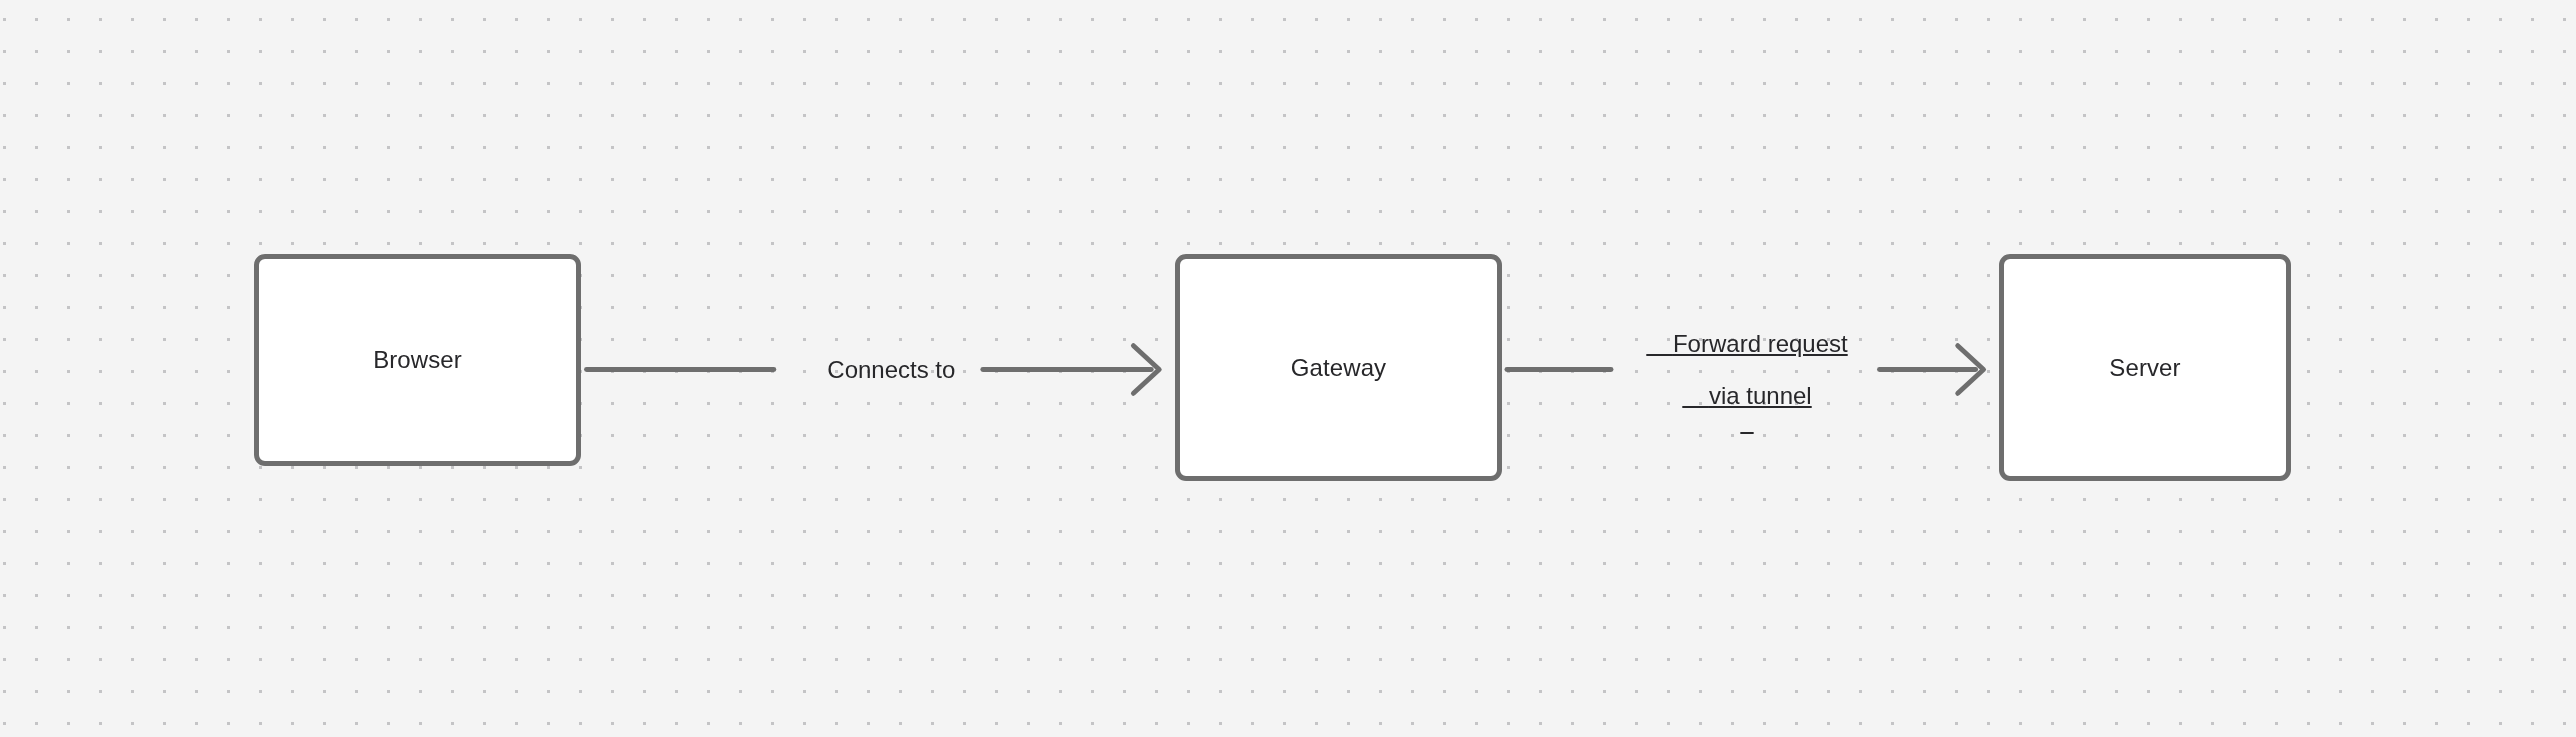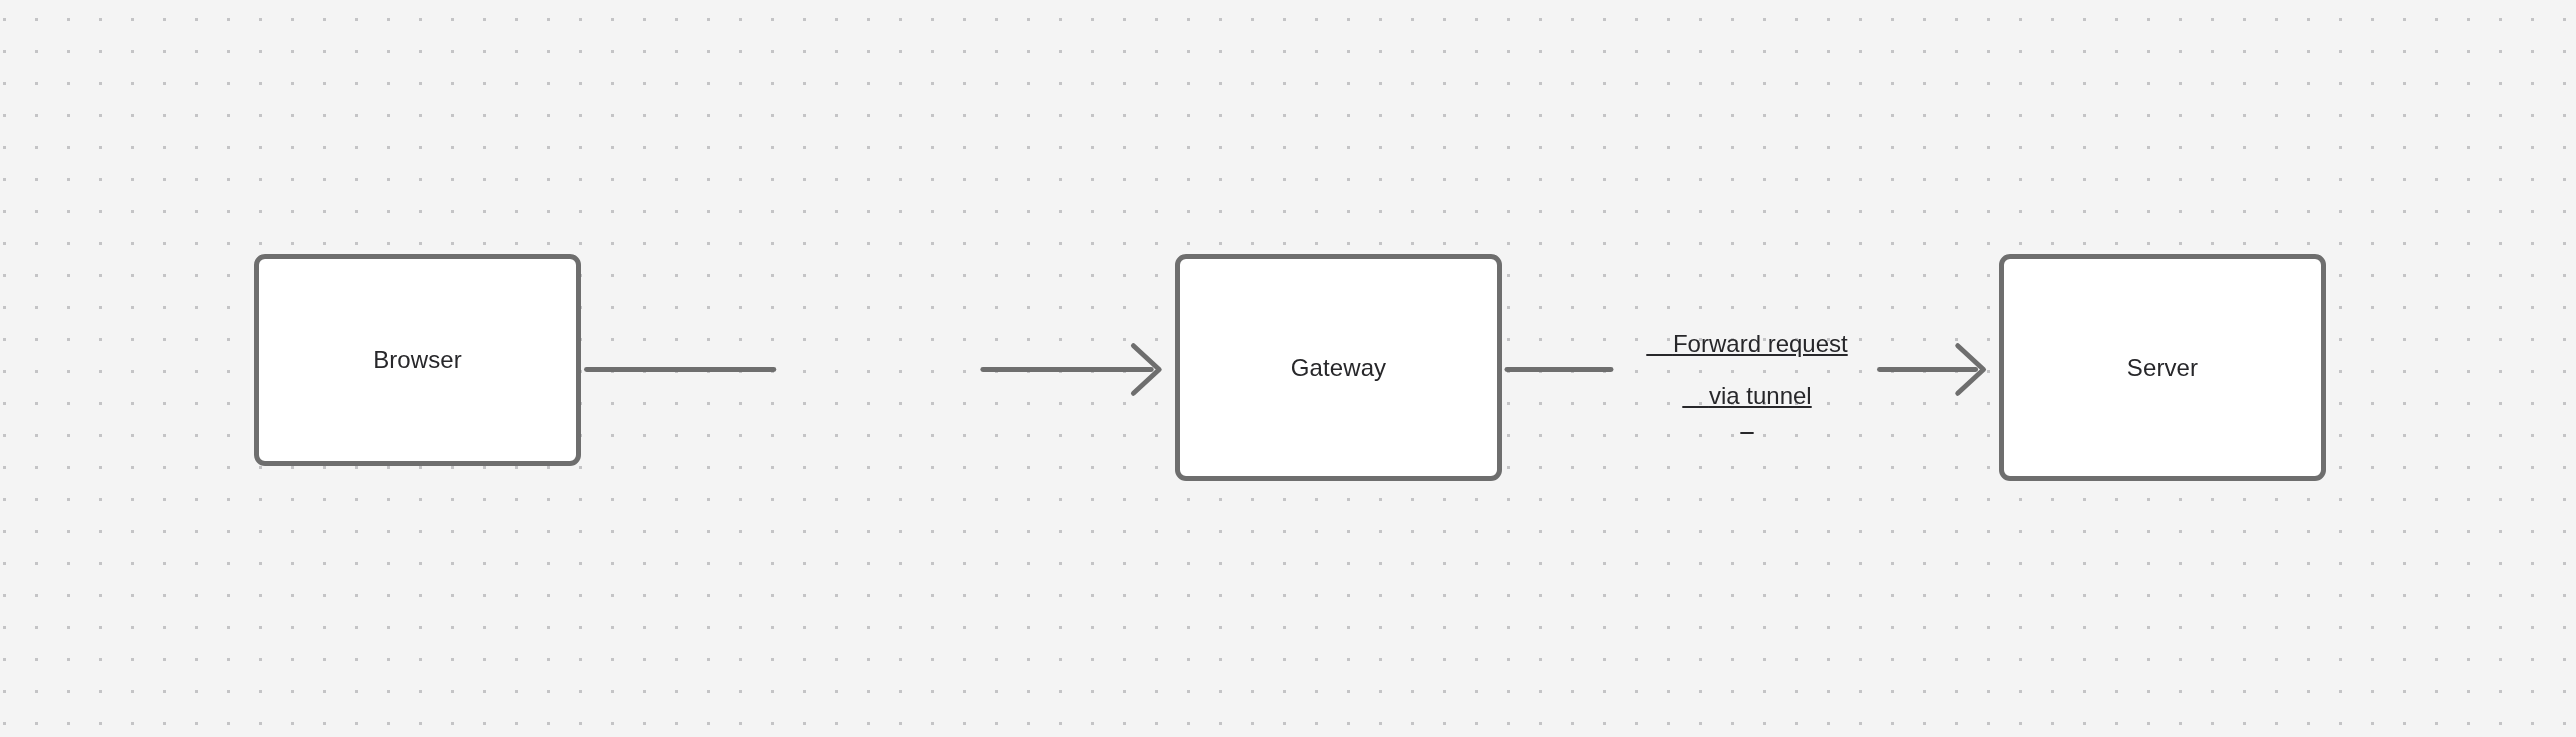--- a/index.html
+++ b/index.html
@@ -38,21 +38,21 @@
     font-size: 24px;
     line-height: 28px;
     color: #27272a;
     letter-spacing: 0.1px;
     white-space: nowrap;
     user-select: none;
   }
 
   #node-browser { left: 254px;  top: 254px; width: 327px; height: 212px; }
   #node-gateway { left: 1175px; top: 254px; width: 327px; height: 227px; justify-content: center; }
-  #node-server  { left: 1999px; top: 254px; width: 327px; height: 227px; }
+  #node-server  { left: 1999px; top: 254px; width: 292px; height: 227px; }
 
   
   .edge-svg {
     position: absolute;
     left: 0;
     top: 0;
     width: 2576px;
     height: 737px;
     overflow: visible;
     pointer-events: none;
@@ -97,20 +97,23 @@
       <polyline class="edge-head" points="1144,349 1170,373 1144,397"></polyline>
     </g>
 
     <g>
       <line class="edge-line" x1="1521" y1="373" x2="1626" y2="373"></line>
       <line class="edge-line" x1="1897" y1="373" x2="1994" y2="373"></line>
       <polyline class="edge-head" points="1976,349 2002,373 1976,397"></polyline>
     </g>
   </svg>
 
+  <div class="edge-label" id="edge-label-1">
+    <span>Connects to</span>
+  </div>
 
   <div class="edge-label" id="edge-label-2">
     <span>Forward request</span><br>
     <span>via tunnel</span>
   </div>
 
   <div class="node" id="node-browser">
     <span class="node-label">Browser</span>
   </div>
 

